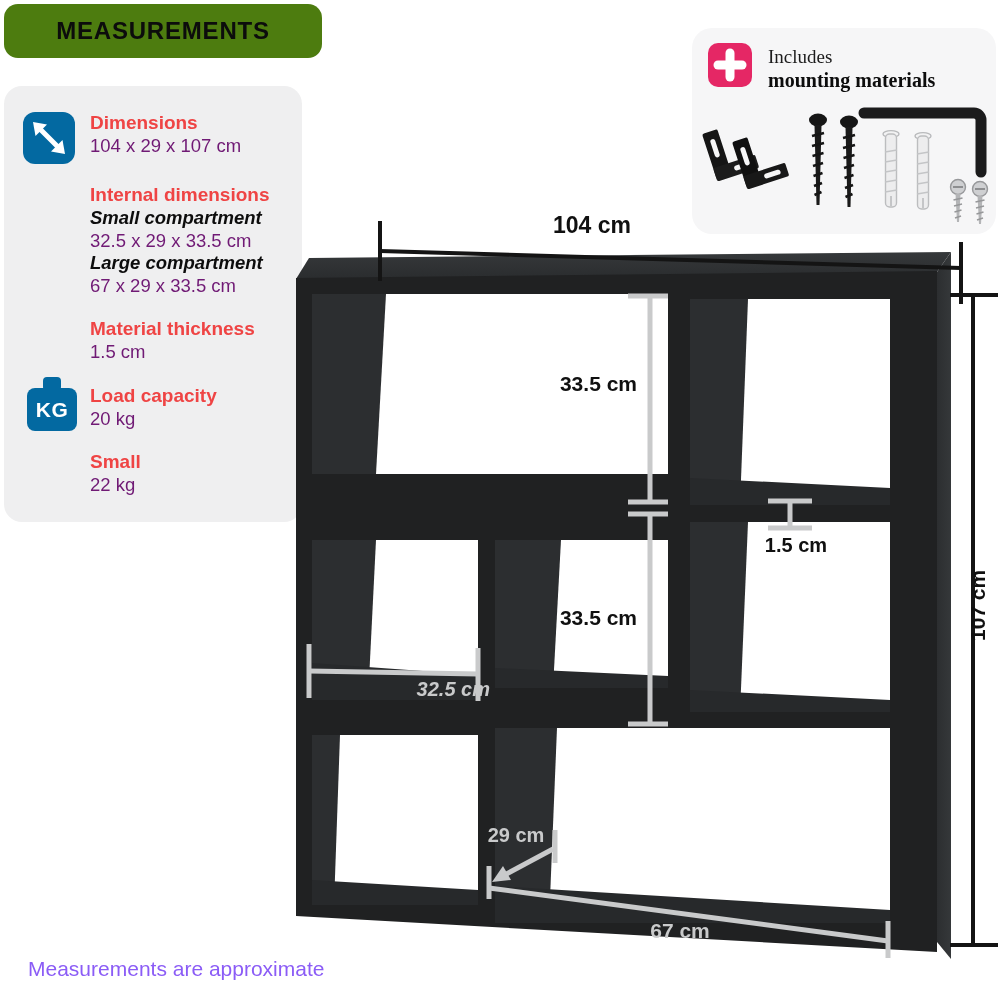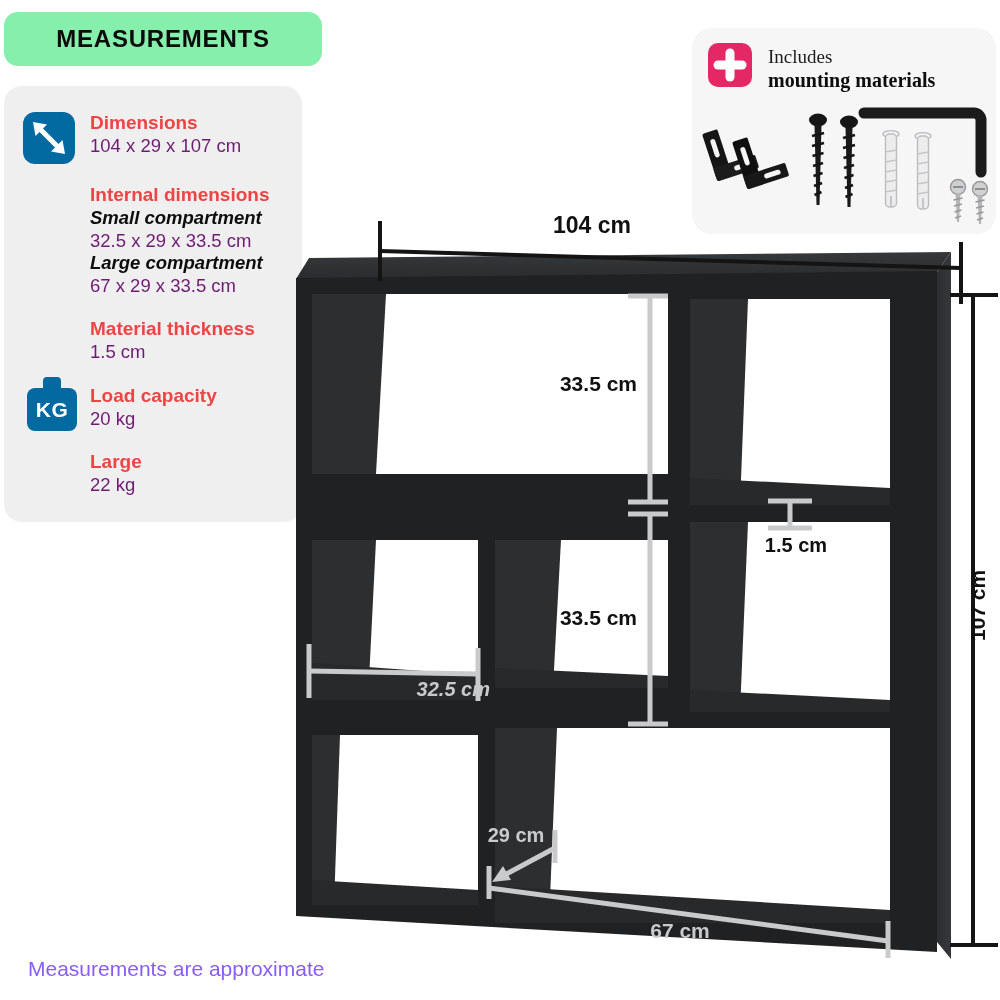--- a/index.html
+++ b/index.html
@@ -1,19 +1,19 @@
 <!DOCTYPE html>
 <html><head>
 <meta charset="utf-8">
 <style>
   html,body{margin:0;padding:0;background:#ffffff;width:1000px;height:1000px;overflow:hidden;
     font-family:"Liberation Sans","DejaVu Sans",sans-serif;}
   .abs{position:absolute;}
   #stage{position:relative;width:1000px;height:1000px;background:#fff;}
-  #header-box{left:4px;top:12px;width:318px;height:54px;background:#86efac;border-radius:14px;
+  #header-box{left:4px;top:4px;width:318px;height:54px;background:#4d7c0f;border-radius:14px;
     display:flex;align-items:center;justify-content:center;}
   #header-box .title{font-size:24px;font-weight:800;letter-spacing:.8px;color:#0c0c0c;}
   #specs-panel{left:4px;top:86px;width:298px;height:436px;background:#efeff0;border-radius:18px;}
   .spec-label{position:absolute;left:90px;font-size:19px;font-weight:700;color:#ef4444;white-space:nowrap;}
   .spec-value{position:absolute;left:90px;font-size:18.5px;font-weight:400;color:#701a75;white-space:nowrap;}
   .spec-italic{position:absolute;left:90px;font-size:18.5px;font-weight:700;font-style:italic;color:#0d0d0d;white-space:nowrap;}
   
   .accent{background:#0369a1;}
   #dim-icon{left:23px;top:112px;width:52px;height:52px;border-radius:12px;}
   #kg-icon{left:27px;top:377px;width:50px;height:56px;}
@@ -85,21 +85,21 @@
   <div class="spec-value" style="top:341px;">1.5 cm</div>
 
   <div id="kg-icon" class="abs">
     <div id="kg-knob" class="accent"></div>
     <div id="kg-body" class="accent">
         <span>KG</span>
       </div>
   </div>
   <div class="spec-label" style="top:385px;">Load capacity</div>
   <div class="spec-value" style="top:408px;">20 kg</div>
-  <div class="spec-label" style="top:451px;">Large</div>
+  <div class="spec-label" style="top:451px;">Small</div>
   <div class="spec-value" style="top:474px;">22 kg</div>
 
   <div id="mount-box" class="abs">
     <svg id="plus-icon" viewBox="0 0 44 44">
       <rect x="0" y="0" width="44" height="44" rx="10" fill="#e52765"></rect>
       <line x1="22" y1="10" x2="22" y2="34" stroke="#fff" stroke-width="9" stroke-linecap="round"></line>
       <line x1="10" y1="22" x2="34" y2="22" stroke="#fff" stroke-width="9" stroke-linecap="round"></line>
     </svg>
     <div id="mount-text1">Includes</div>
     <div id="mount-text2">mounting materials</div>

